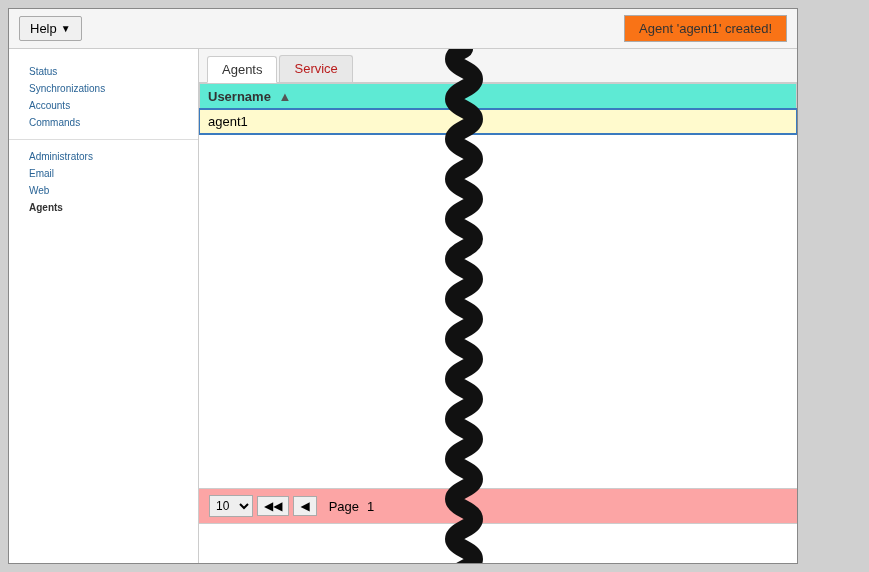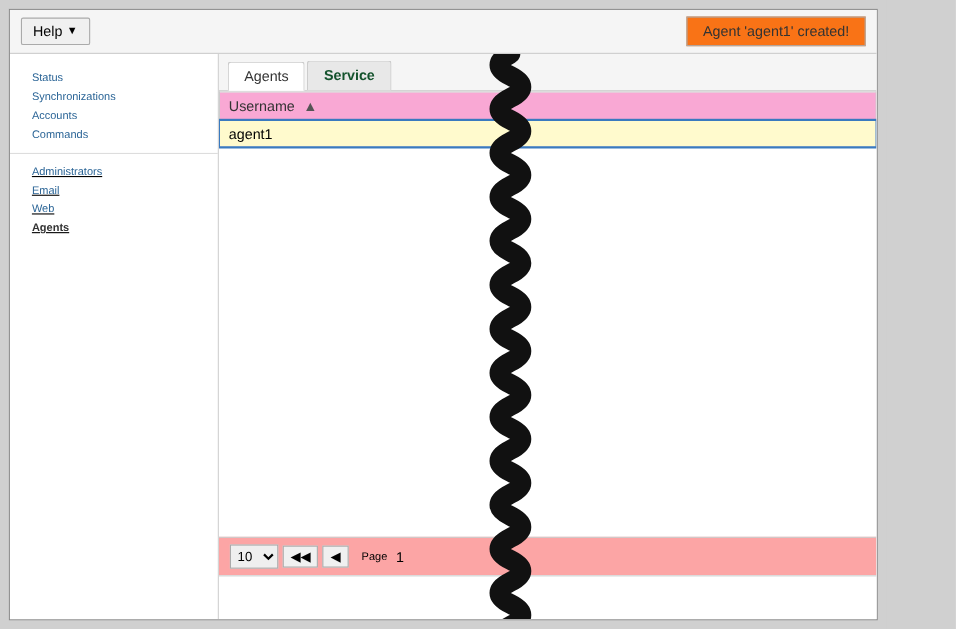--- a/index.html
+++ b/index.html
@@ -71,21 +71,20 @@
       padding: 10px 0;
       flex-shrink: 0;
     }
     .sidebar-group {
       padding: 4px 0 8px 0;
       border-bottom: 1px solid #ddd;
       margin-bottom: 4px;
     }
     .sidebar-group:last-child {
       border-bottom: none;
-      text-decoration: underline;
     }
     .sidebar-link {
       display: block;
       padding: 3px 20px;
       color: #2a6496;
       text-decoration: none;
       cursor: pointer;
       font-size: 10px;
     }
     .sidebar-link.active {
@@ -108,25 +107,24 @@
       background: #f5f5f5;
       padding-top: 6px;
       padding-left: 8px;
     }
     .tab {
       padding: 5px 14px;
       border: 1px solid #ccc;
       background: #e8e8e8;
       cursor: pointer;
       font-size: 13px;
-      color: #14532d;
+      color: #b91c1c;
       margin-right: 2px;
       border-bottom: none;
       border-radius: 3px 3px 0 0;
-      font-weight: bold;
     }
     .tab.active {
       background: #fff;
       color: #333;
       border-bottom: 1px solid #fff;
       position: relative;
       bottom: -1px;
       font-weight: normal;
     }
     
@@ -135,26 +133,26 @@
       overflow: hidden;
       display: flex;
       flex-direction: column;
     }
     .data-table {
       width: 100%;
       border-collapse: collapse;
       font-size: 13px;
     }
     .data-table th {
-      background: #f9a8d4;
+      background: #5eead4;
       border: 1px solid #ccc;
       padding: 5px 8px;
       text-align: left;
       color: #333;
-      font-weight: normal;
+      font-weight: bold;
       white-space: nowrap;
     }
     .data-table th .sort-arrow {
       margin-left: 4px;
       color: #555;
     }
     .data-table td {
       border: 1px solid #ccc;
       padding: 0;
       vertical-align: middle;
@@ -189,21 +187,21 @@
     }
     .page-nav-btn {
       border: 1px solid #aaa;
       background: #f0f0f0;
       padding: 2px 6px;
       cursor: pointer;
       font-size: 12px;
     }
     .page-label {
       margin-left: 8px;
-      font-size: 10px;
+      font-size: 13px;
       text-align: center;
     }
     .page-num {
       margin-left: 4px;
       font-size: 13px;
     }
     
     .wavy-overlay {
       position: absolute;
       top: 0;

